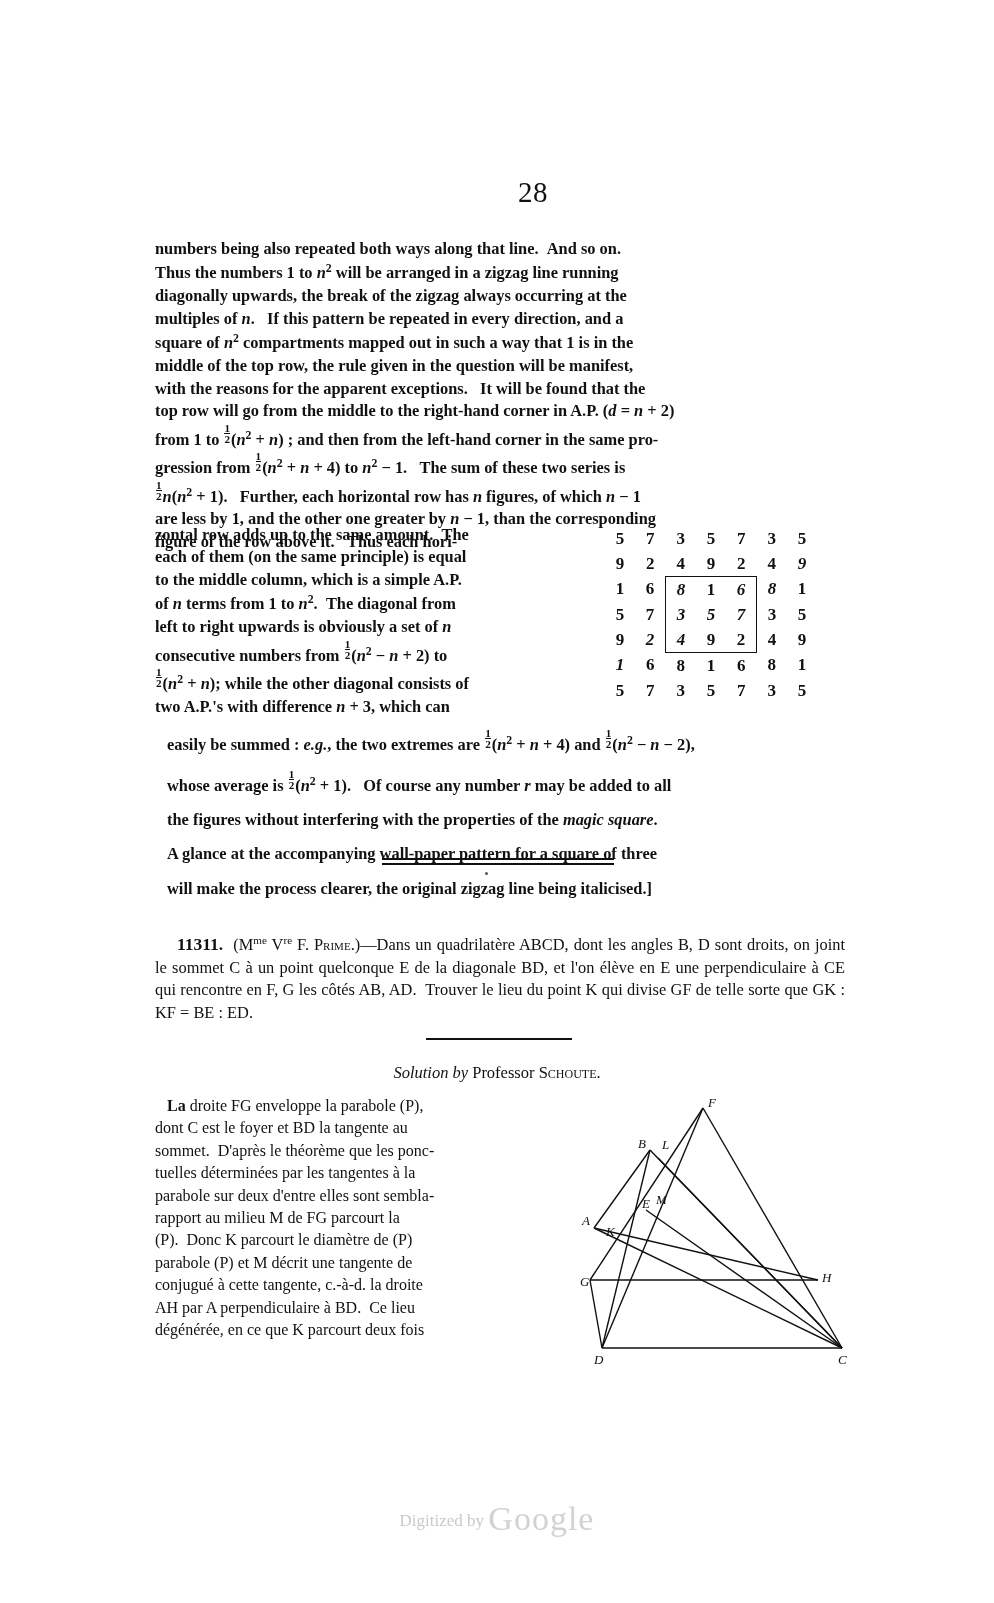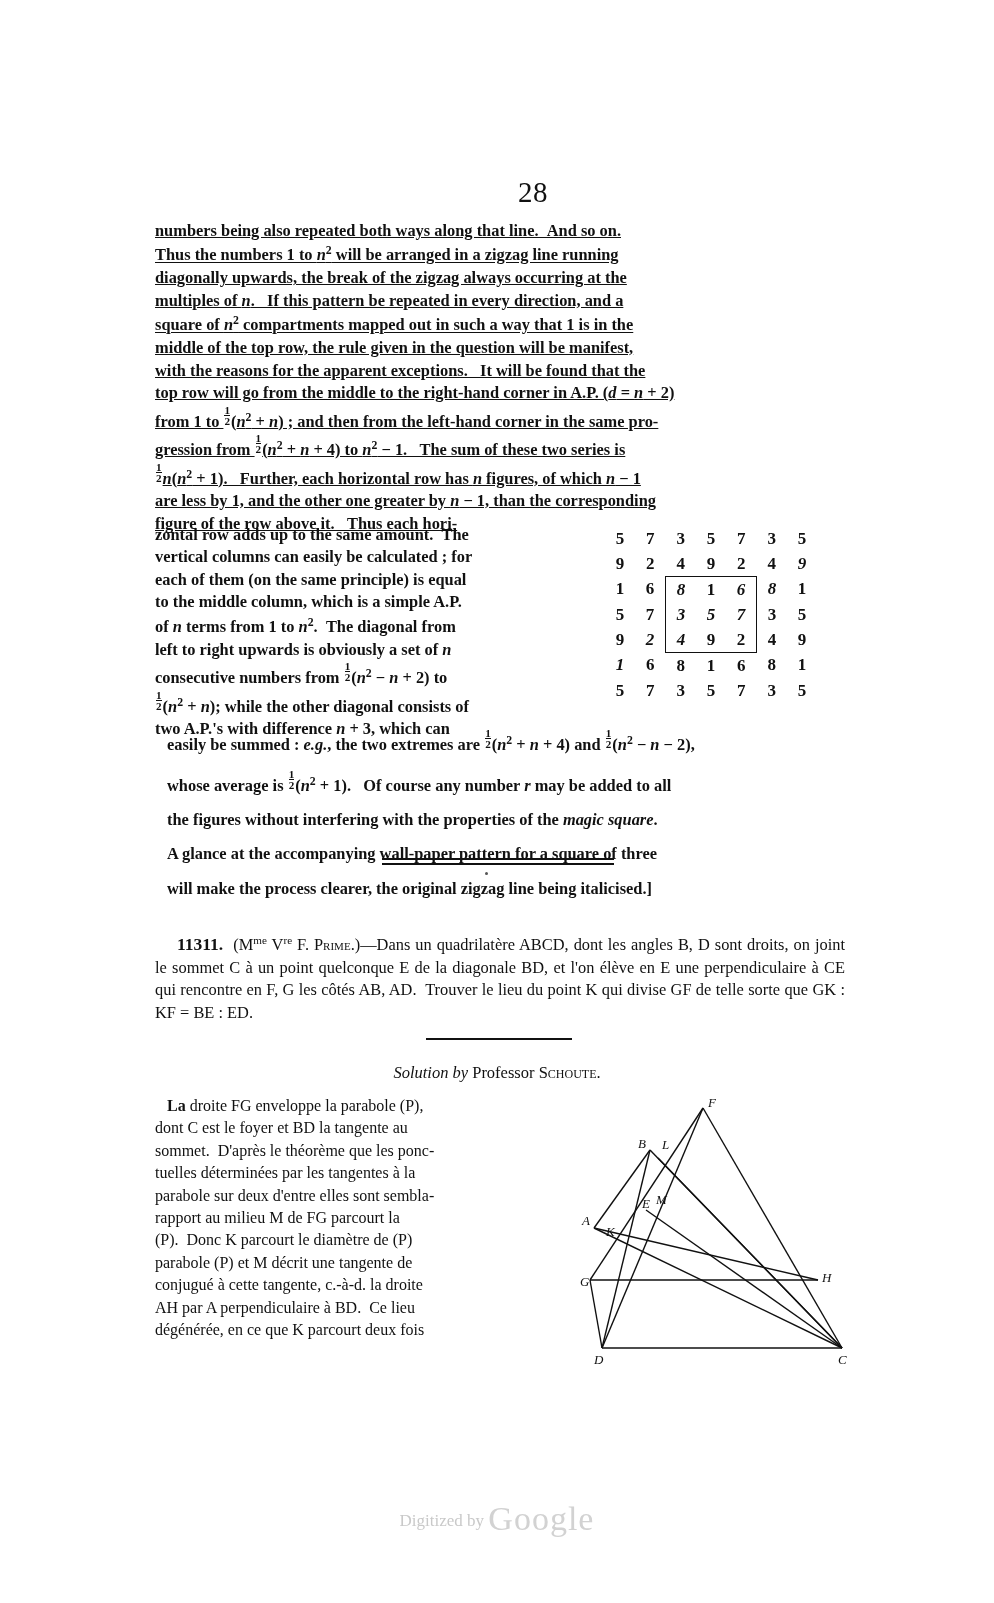--- a/index.html
+++ b/index.html
@@ -35,23 +35,22 @@
   .col {
     position: absolute;
     left: 155px;
     width: 690px;
     font-size: 16.4px;
     line-height: 1.37;
     text-align: justify;
     font-family: "Liberation Serif", serif;
   }
   .para-top {
-    top: 220px;
+    top: 238px;
     font-weight: bold;
-    text-decoration: underline;
   }
   .para-top p {
     margin: 0;
   }
   i { font-style: italic; }
   .sup { font-size: 0.72em; vertical-align: super; }
   .frac {
     display: inline-block;
     font-size: 0.68em;
     vertical-align: 0.18em;
@@ -300,21 +299,20 @@
           <td>7</td>
           <td>3</td>
           <td>5</td>
         </tr>
       </tbody>
         </table>
     </div>
 
     <div class="wrap-text">
       <p>zontal row adds up to the same amount. &nbsp;The</p>
-      <p>vertical columns can easily be calculated ; for</p>
       <p>each of them (on the same principle) is equal</p>
       <p>to the middle column, which is a simple A.P.</p>
       <p>of <i>n</i> terms from 1 to <i>n</i><span class="sup">2</span>. &nbsp;The diagonal from</p>
       <p>left to right upwards is obviously a set of <i>n</i></p>
       <p>consecutive numbers from <span class="frac"><span class="num">1</span><span class="den">2</span></span>(<i>n</i><span class="sup">2</span> − <i>n</i> + 2) to</p>
       <p><span class="frac"><span class="num">1</span><span class="den">2</span></span>(<i>n</i><span class="sup">2</span> + <i>n</i>); while the other diagonal consists of</p>
       <p>two A.P.'s with difference <i>n</i> + 3, which can</p>
     </div>
   </div>
 

